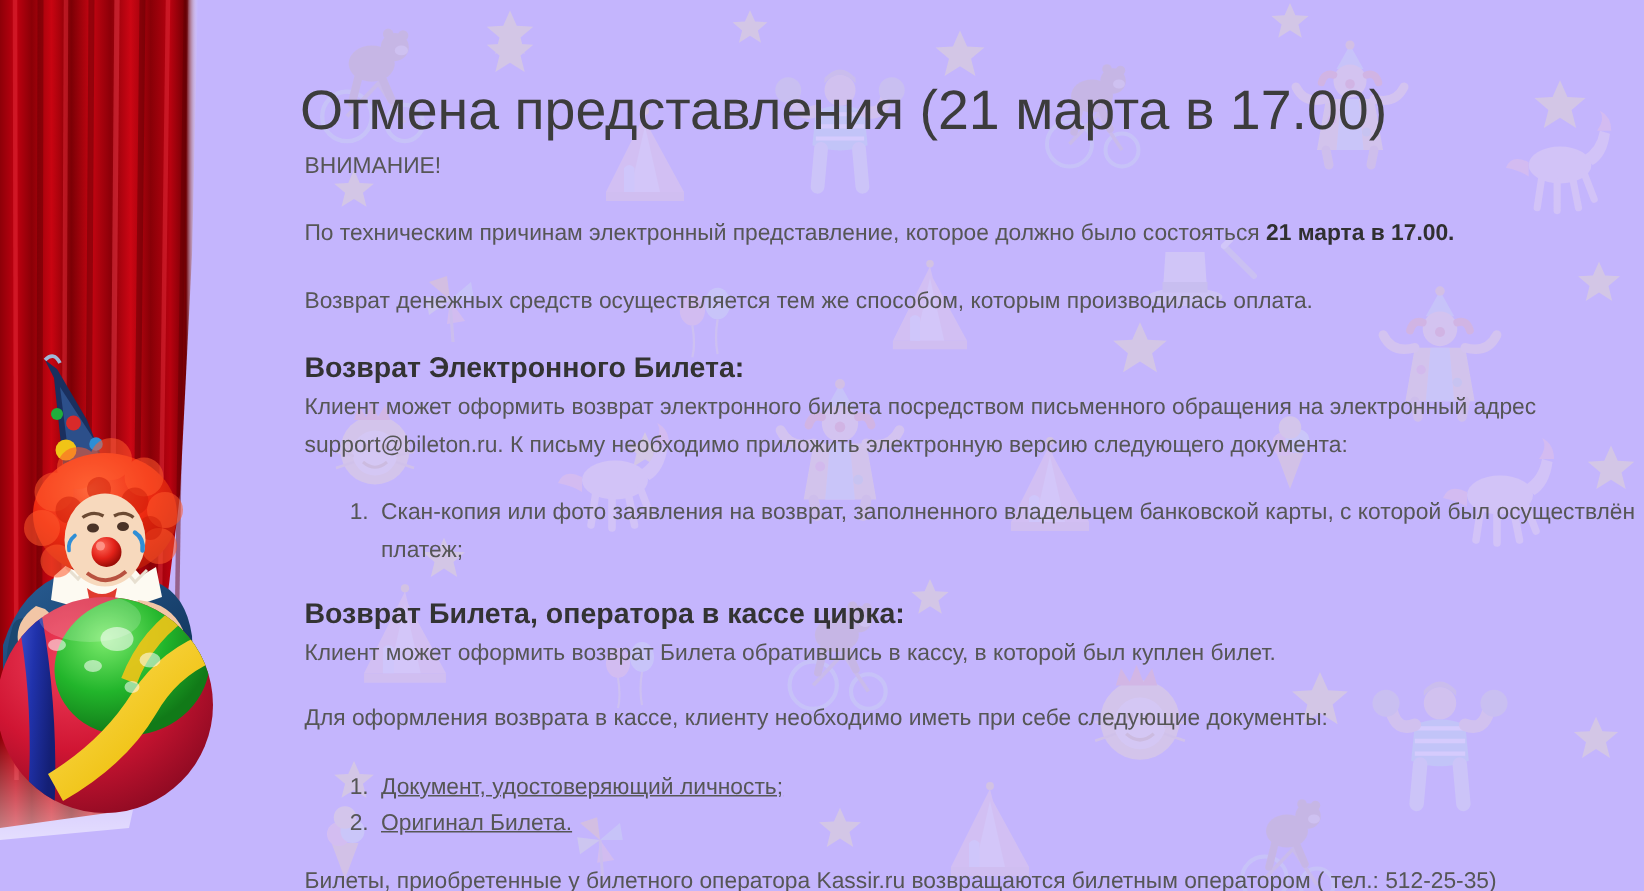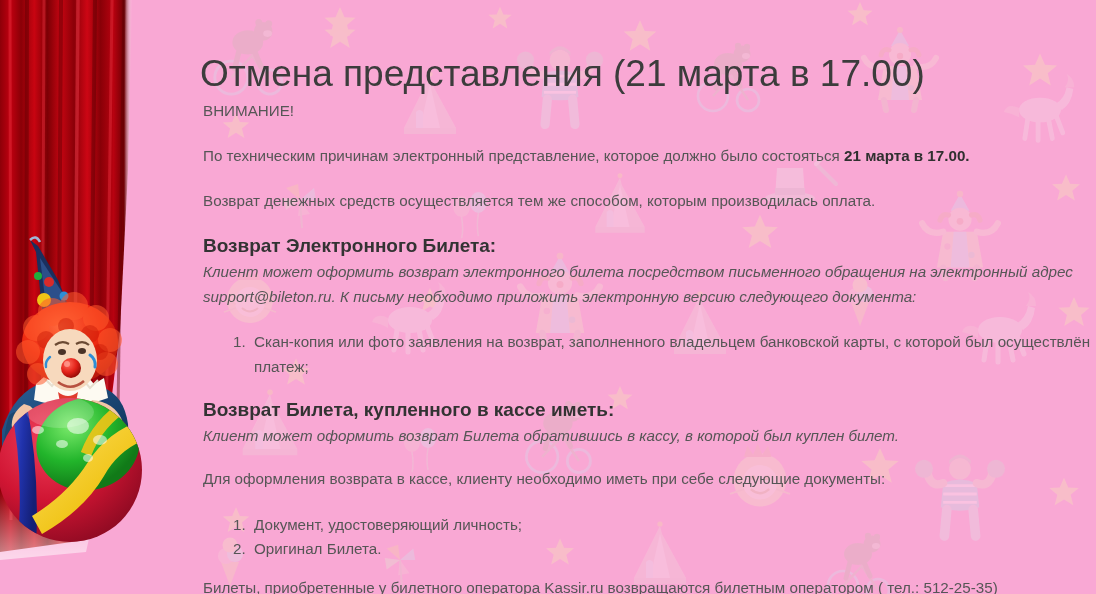--- a/index.html
+++ b/index.html
@@ -8,21 +8,21 @@
     background: #ffffff;
   }
   body {
     font-family: "Liberation Sans", "DejaVu Sans", sans-serif;
   }
   #page {
     position: relative;
     width: 1096px;
     height: 594px;
     overflow: hidden;
-    background: #f9a8d4;
+    background: #c4b5fd;
   }
 
   
   #watermark {
     position: absolute;
     inset: 0;
     z-index: 0;
     pointer-events: none;
     opacity: 0.30;
   }
@@ -79,34 +79,33 @@
   .sec-head {
     margin: 0 0 2px 0;
     font-weight: bold;
     color: #333333;
     font-size: 19px;
     white-space: nowrap;
   }
   .sec-body {
     margin: 0 0 20px 0;
     line-height: 25px;
-    font-style: italic;
   }
   .nowrapline { white-space: nowrap; }
 
   b.inline-b { color: #303030; font-weight: bold; }
 
   ol.doclist {
     margin: 0 0 20px 0;
     padding: 0 0 0 47px;
     list-style-position: outside;
     line-height: 25px;
   }
   ol.doclist li { margin: 0; padding: 0 4px 0 4px; }
-  ol.doclist.tight { line-height: 24px; margin-bottom: 16px; }
+  ol.doclist.tight { line-height: 24px; margin-bottom: 16px; text-decoration: underline; }
   ol.doclist li.clip { white-space: normal; }
 
   .tail {
     margin: 0;
     white-space: nowrap;
   }
 </style>
 </head>
 <body>
 
@@ -538,21 +537,21 @@
       <p class="sec-head">Возврат Электронного Билета:</p>
       <p class="sec-body">
         <span class="nowrapline">Клиент может оформить возврат электронного билета посредством письменного обращения на электронный адрес</span><br>
         <span class="nowrapline">support@bileton.ru. К письму необходимо приложить электронную версию следующего документа:</span>
       </p>
 
       <ol class="doclist">
         <li class="clip">Скан-копия или фото заявления на возврат, заполненного владельцем банковской карты, с которой был осуществлён платеж;</li>
       </ol>
 
-      <p class="sec-head">Возврат Билета, купленного в кассе иметь:</p>
+      <p class="sec-head">Возврат Билета, оператора в кассе цирка:</p>
       <p class="sec-body">
         <span class="nowrapline">Клиент может оформить возврат Билета обратившись в кассу, в которой был куплен билет.</span>
       </p>
 
       <p class="para">Для оформления возврата в кассе, клиенту необходимо иметь при себе следующие документы:</p>
 
       <ol class="doclist tight">
         <li>Документ, удостоверяющий личность;</li>
         <li>Оригинал Билета.</li>
       </ol>

